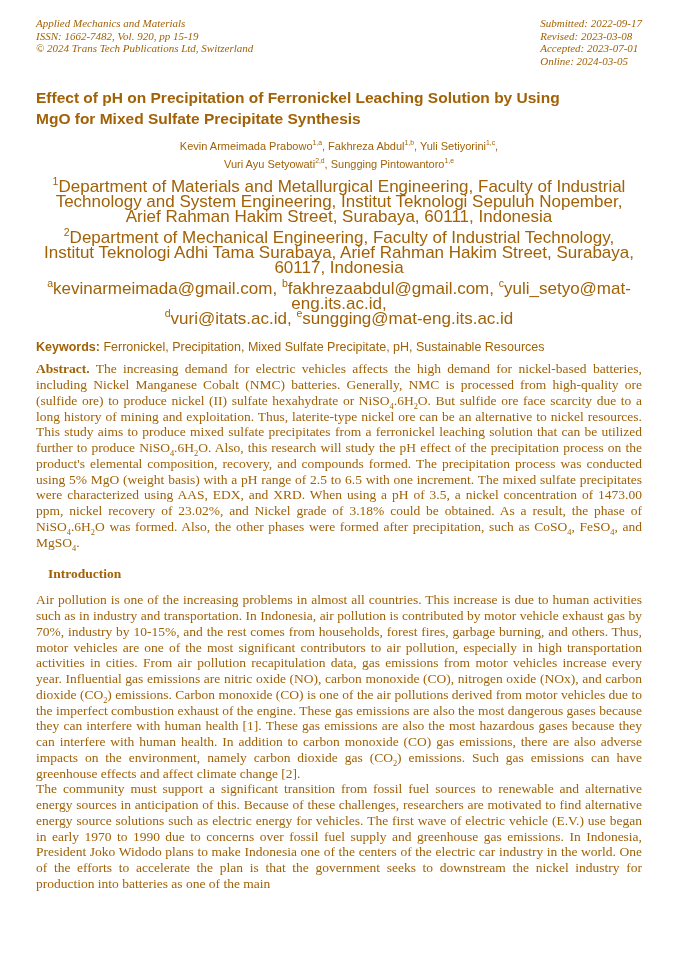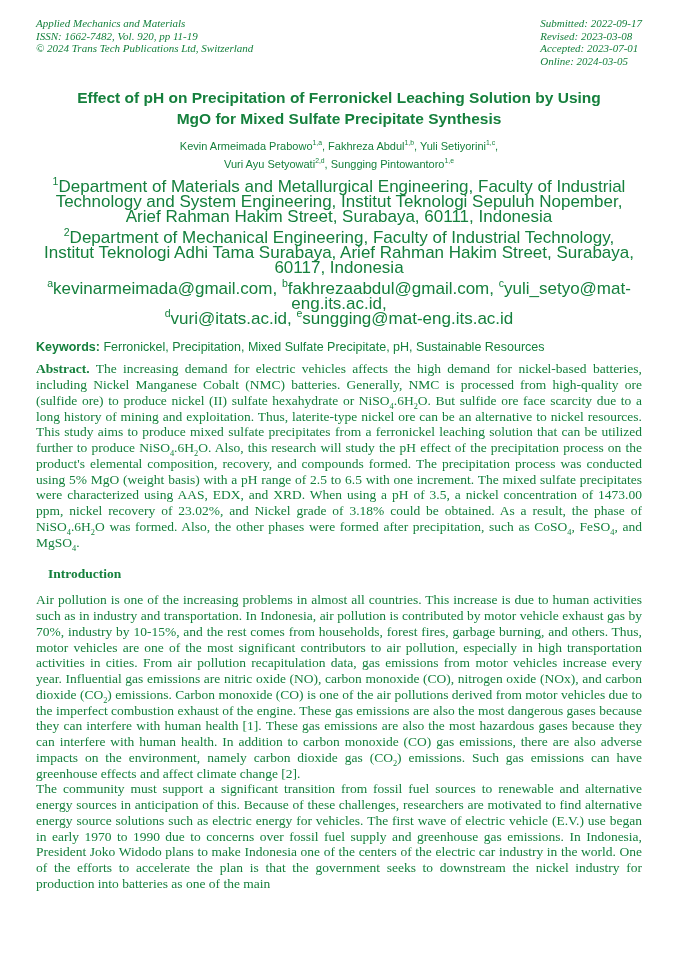--- a/index.html
+++ b/index.html
@@ -4,21 +4,21 @@
 <style>
   html, body { margin: 0; padding: 0; background: #ffffff; }
   .page {
     position: relative;
     width: 678px;
     height: 959px;
     margin: 0 auto;
     background: #ffffff;
     box-sizing: border-box;
     padding: 17px 36px 0 36px;
-    color: #15803d;
+    color: #a16207;
     font-family: "Liberation Serif", serif;
   }
   
   .hdr {
     display: flex;
     justify-content: space-between;
     align-items: flex-start;
   }
   .hdr-col {
     font-family: "Liberation Serif", serif;
@@ -29,21 +29,21 @@
   }
   .hdr-left { text-align: left; }
   .hdr-right { text-align: left; }
   
   .title {
     margin: 20px 0 0 0;
     font-family: "Liberation Sans", sans-serif;
     font-weight: bold;
     font-size: 15.5px;
     line-height: 21px;
-    text-align: center;
+    text-align: left;
   }
   .authors {
     margin: 8px 0 0 0;
     font-family: "Liberation Sans", sans-serif;
     font-size: 11px;
     line-height: 18px;
     text-align: center;
   }
   .affil, .emails {
     margin: 6px auto 0 auto;
@@ -80,21 +80,21 @@
   sub { font-size: 62%; line-height: 0; vertical-align: sub; }
 </style>
 </head>
 <body>
 
 <div class="page">
 
   <div class="hdr">
     <div class="hdr-col hdr-left">
       <div>Applied Mechanics and Materials</div>
-      <div>ISSN: 1662-7482, Vol. 920, pp 11-19</div>
+      <div>ISSN: 1662-7482, Vol. 920, pp 15-19</div>
       <div>© 2024 Trans Tech Publications Ltd, Switzerland</div>
     </div>
     <div class="hdr-col hdr-right">
       <div>Submitted: 2022-09-17</div>
       <div>Revised: 2023-03-08</div>
       <div>Accepted: 2023-07-01</div>
       <div>Online: 2024-03-05</div>
     </div>
   </div>
 

